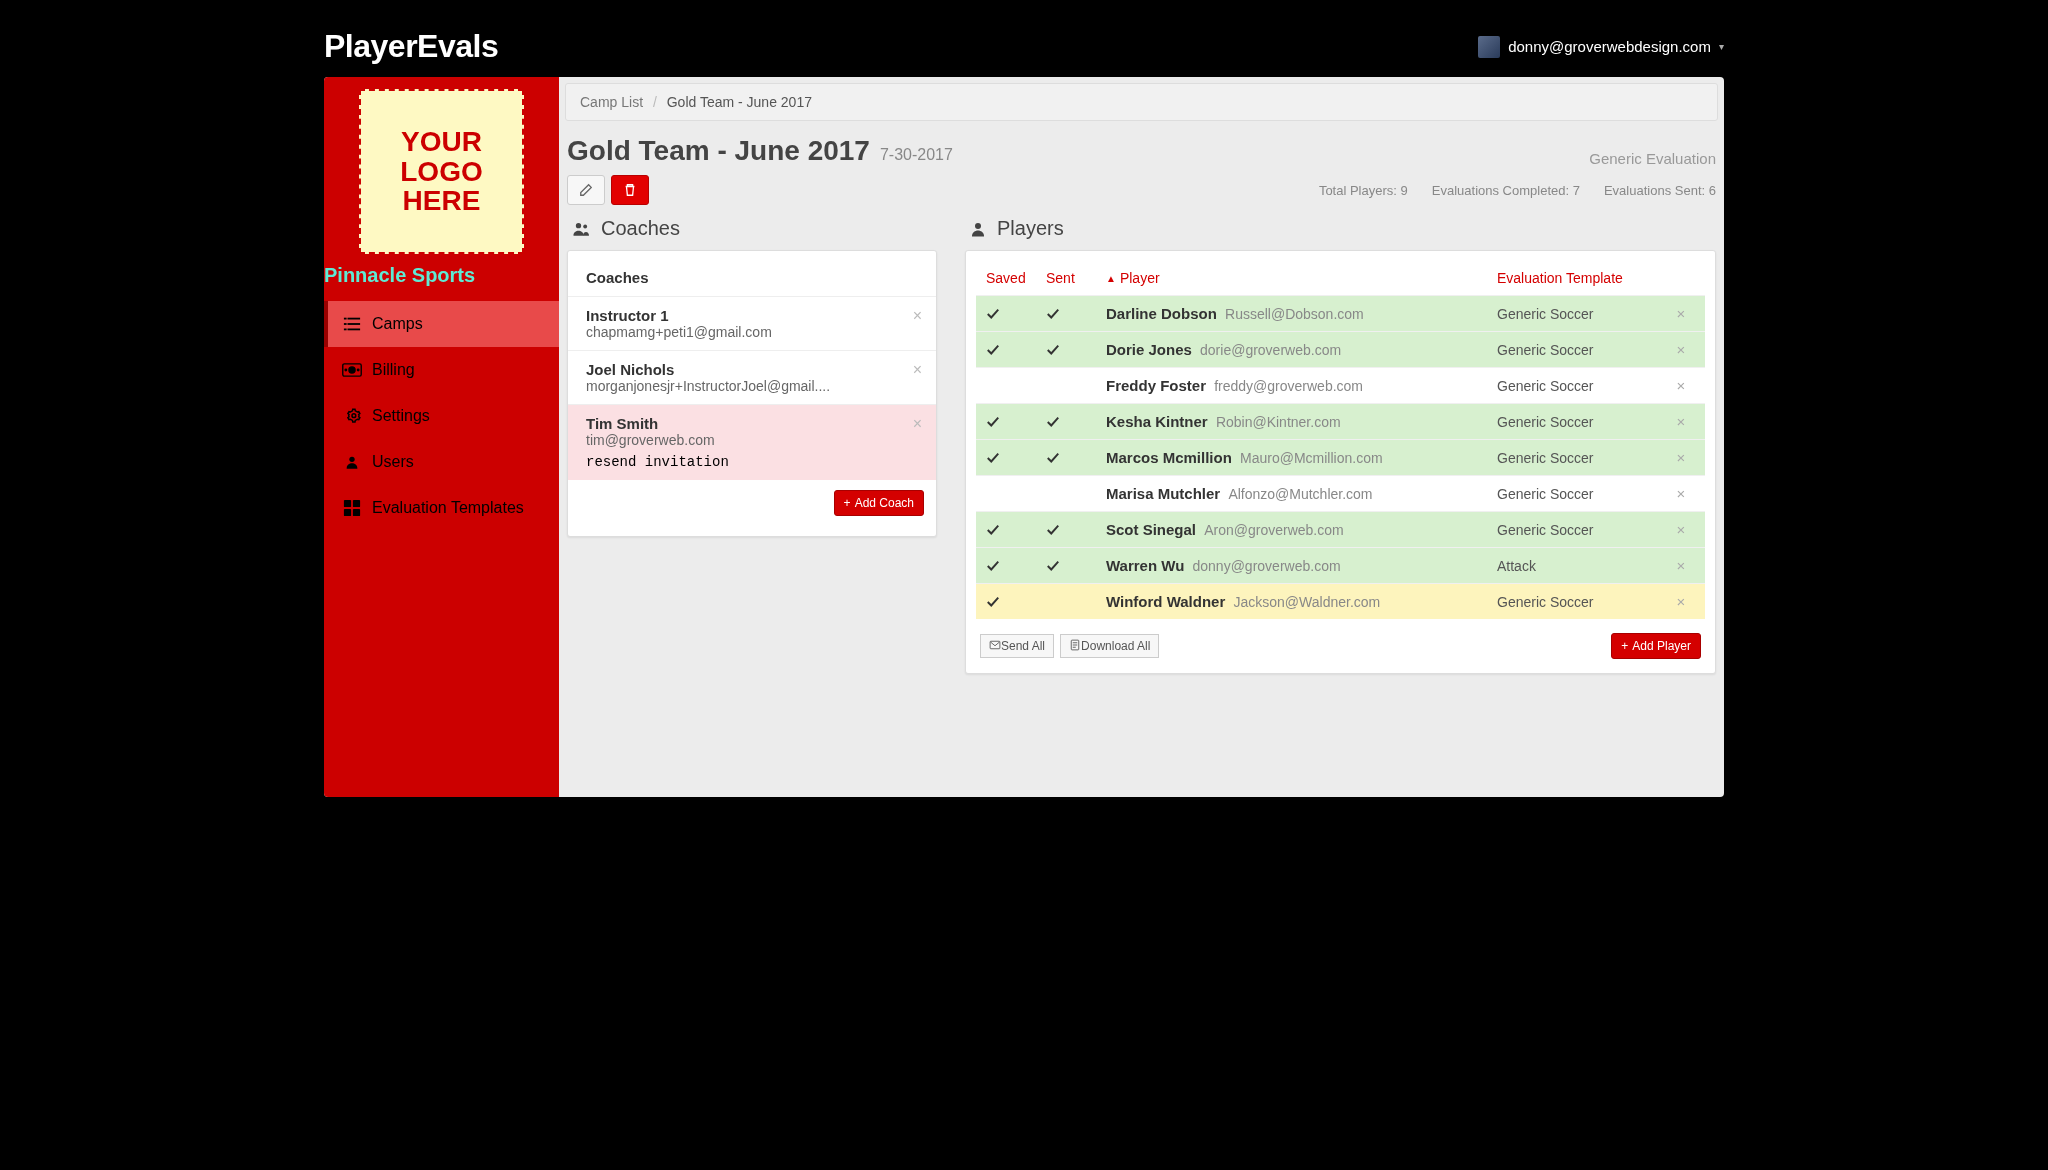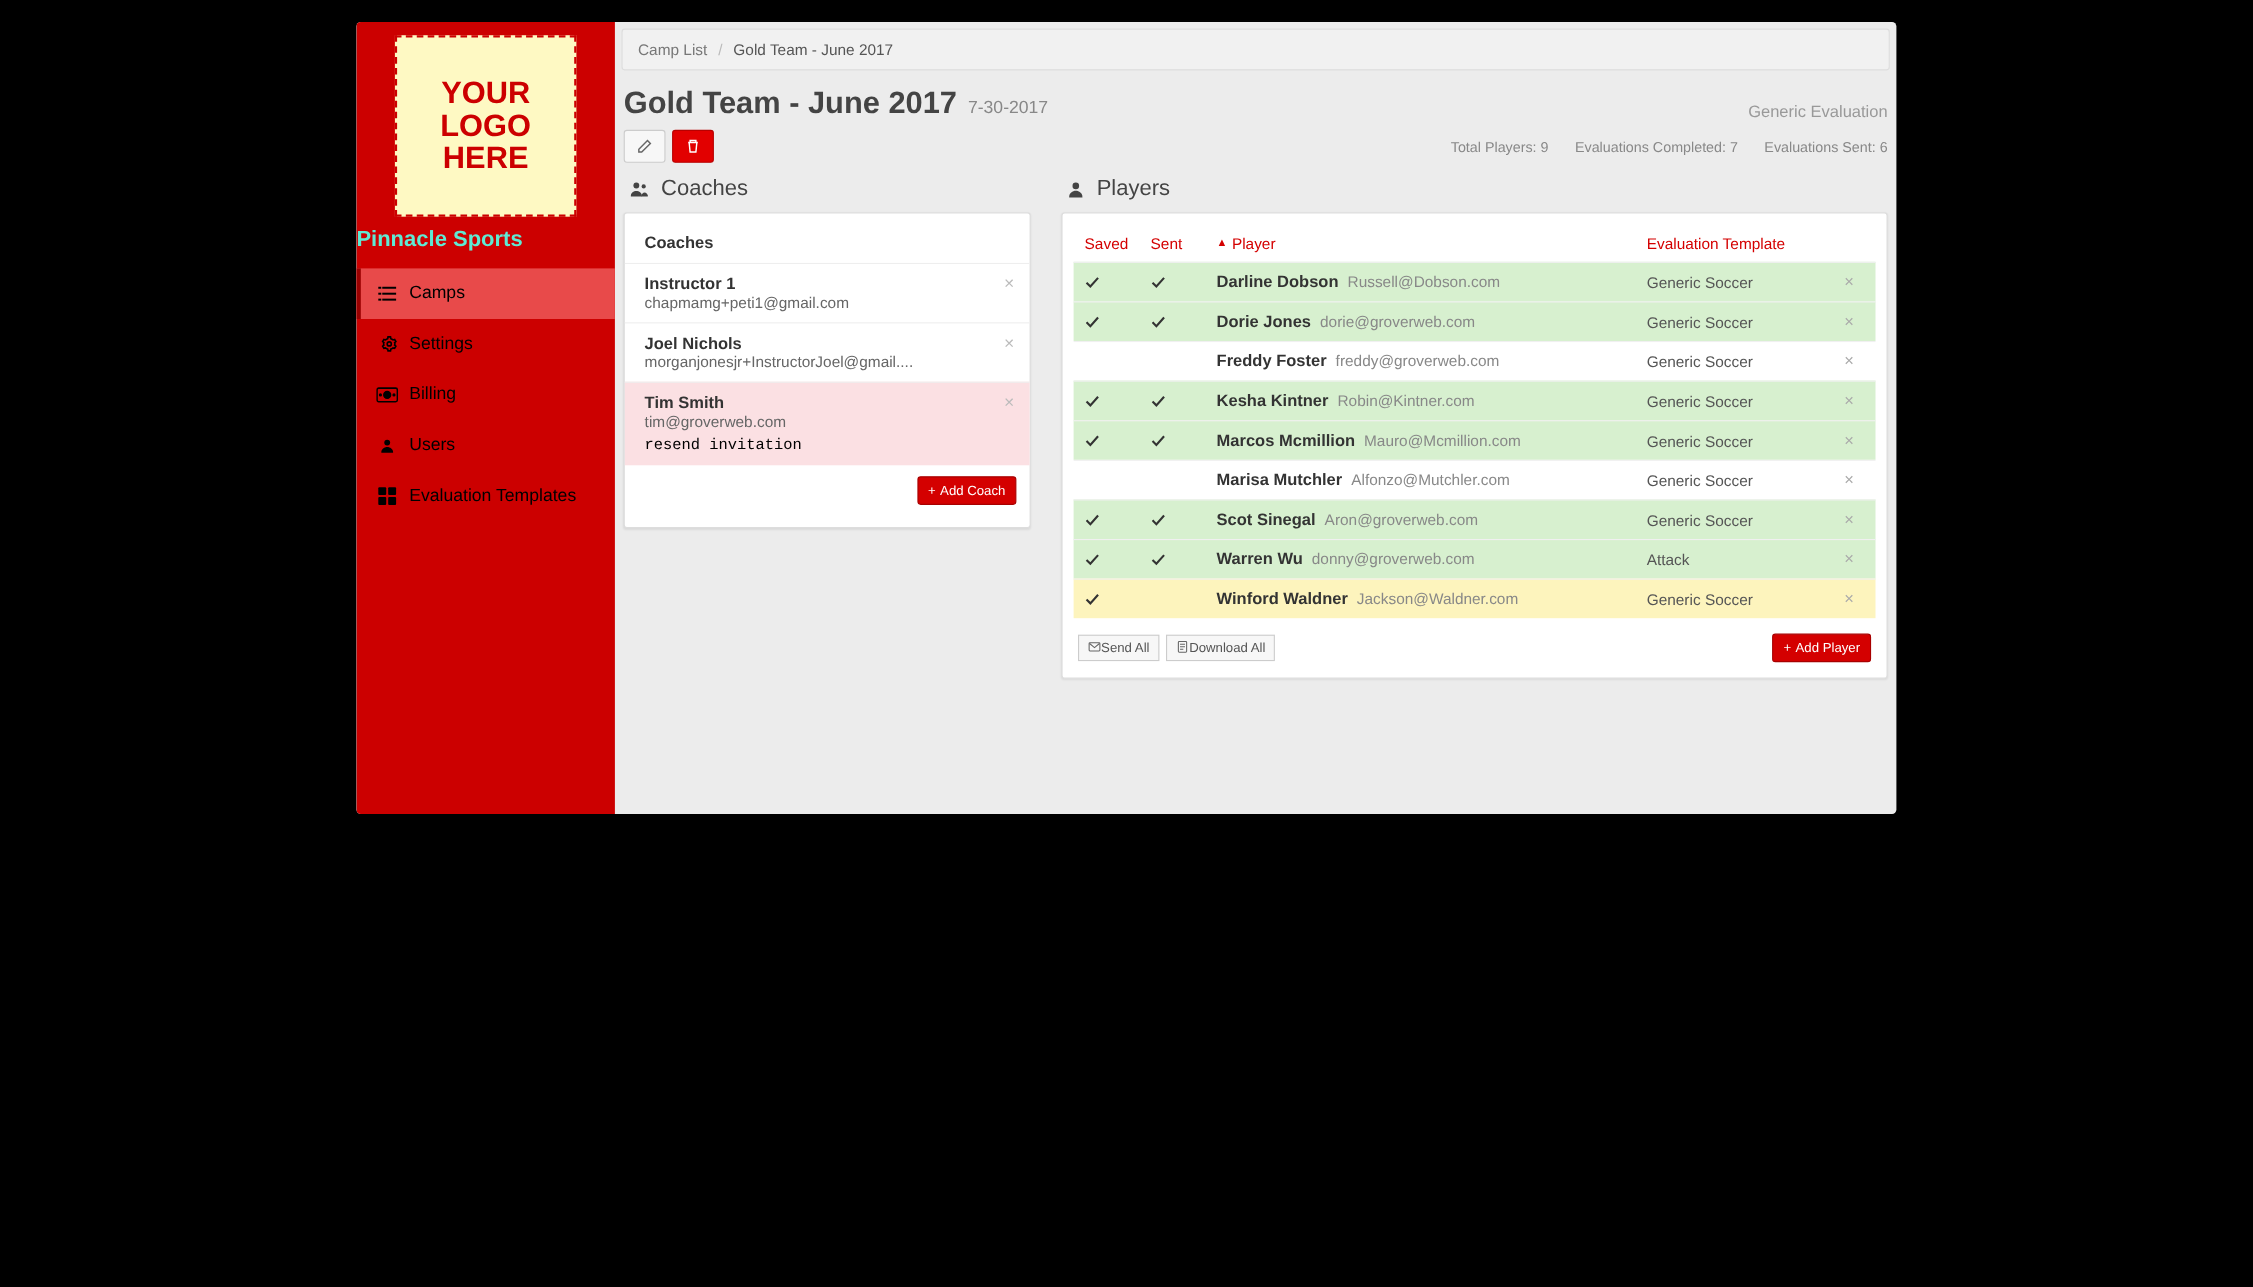--- a/index.html
+++ b/index.html
@@ -234,20 +234,28 @@
     border:1px solid #ccc; background:#f7f7f7; border-radius:0;
     padding: 4px 8px; font-size:12px; color:#555; cursor:pointer;
     display:inline-flex; align-items:flex-start; gap:0;
   }
   svg { display:block; }
 </style>
 </head>
 <body>
 
 <div class="app">
+  <div class="topbar">
+    <div class="brand">PlayerEvals</div>
+    <div class="user-info">
+      <span class="avatar"></span>
+      <span>donny@groverwebdesign.com</span>
+      <span style="font-size:10px;color:#aaa;">▾</span>
+    </div>
+  </div>
 
   <div class="shell">
 
     <aside class="sidebar">
       <div class="logo-box">
         <span>YOUR LOGO HERE</span>
       </div>
       <div class="org-name">Pinnacle Sports</div>
       <ul class="nav" id="nav">
           <li class="active">
@@ -258,37 +266,37 @@
                 <rect x="1" y="9" width="3" height="2"></rect>
                 <rect x="5" y="9" width="14" height="2"></rect>
                 <rect x="1" y="15" width="3" height="2"></rect>
                 <rect x="5" y="15" width="14" height="2"></rect>
               </svg>
             </span>
             <span>Camps</span>
           </li>
           <li class="">
             <span class="nicon">
-              <svg width="18" height="18" viewBox="0 0 24 24" fill="none" stroke="#000" stroke-width="2">
-                <path d="M21 13c.6-1 .6-2 0-3l1.5-1.2-1.5-2.6-1.9.5c-.8-.7-1.7-1.2-2.7-1.5L16 3h-3l-.4 2.2c-1 .3-1.9.8-2.7 1.5l-1.9-.5-1.5 2.6L8 10c-.6 1-.6 2 0 3l-1.5 1.2 1.5 2.6 1.9-.5c.8.7 1.7 1.2 2.7 1.5L13 20h3l.4-2.2c1-.3 1.9-.8 2.7-1.5l1.9.5 1.5-2.6L21 13z"></path>
-                <circle cx="14.5" cy="11.5" r="2.5"></circle>
-              </svg>
-            </span>
-            <span>Settings</span>
-          </li>
-          <li class="">
-            <span class="nicon">
               <svg width="20" height="18" viewBox="0 0 26 18" fill="none" stroke="#000" stroke-width="1.8">
                 <rect x="1" y="1" width="24" height="16" rx="2"></rect>
                 <circle cx="13" cy="9" r="4" fill="#000"></circle>
                 <circle cx="5" cy="9" r="1" fill="#000"></circle>
                 <circle cx="21" cy="9" r="1" fill="#000"></circle>
               </svg>
             </span>
             <span>Billing</span>
+          </li>
+          <li class="">
+            <span class="nicon">
+              <svg width="18" height="18" viewBox="0 0 24 24" fill="none" stroke="#000" stroke-width="2">
+                <path d="M21 13c.6-1 .6-2 0-3l1.5-1.2-1.5-2.6-1.9.5c-.8-.7-1.7-1.2-2.7-1.5L16 3h-3l-.4 2.2c-1 .3-1.9.8-2.7 1.5l-1.9-.5-1.5 2.6L8 10c-.6 1-.6 2 0 3l-1.5 1.2 1.5 2.6 1.9-.5c.8.7 1.7 1.2 2.7 1.5L13 20h3l.4-2.2c1-.3 1.9-.8 2.7-1.5l1.9.5 1.5-2.6L21 13z"></path>
+                <circle cx="14.5" cy="11.5" r="2.5"></circle>
+              </svg>
+            </span>
+            <span>Settings</span>
           </li>
           <li class="">
             <span class="nicon">
               <svg width="16" height="18" viewBox="0 0 24 24" fill="#000">
                 <circle cx="12" cy="8" r="4"></circle>
                 <path d="M4 21c0-4 4-7 8-7s8 3 8 7v1H4v-1z"></path>
               </svg>
             </span>
             <span>Users</span>
           </li>

